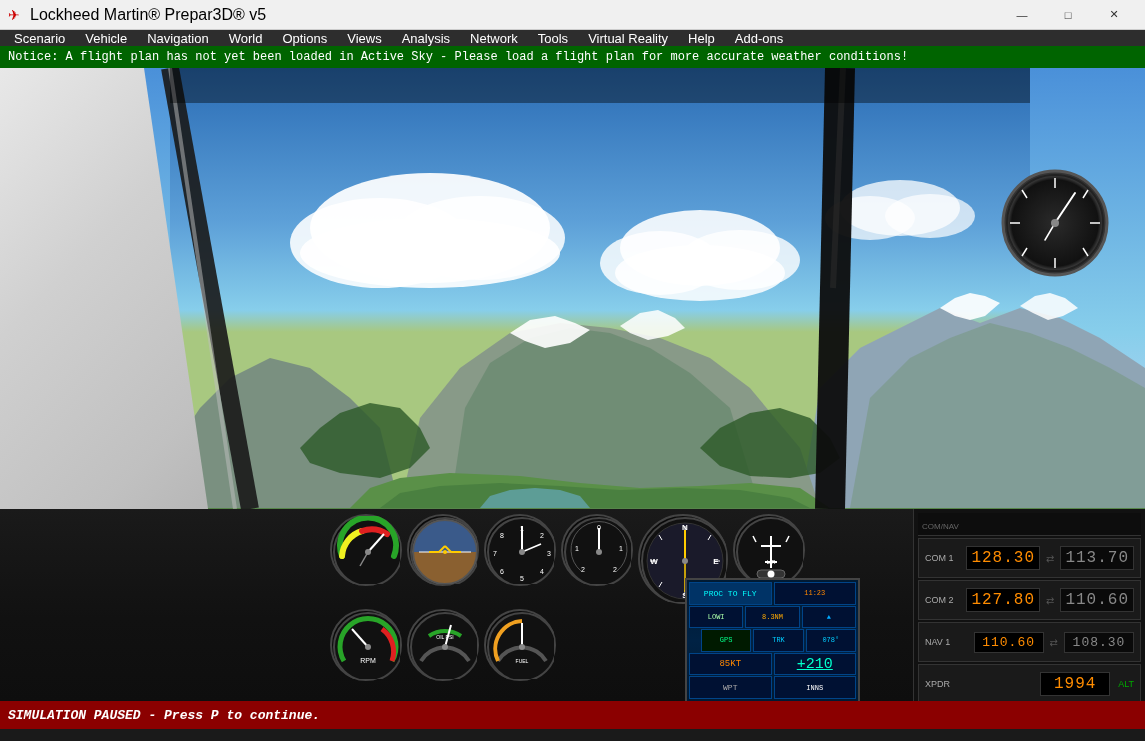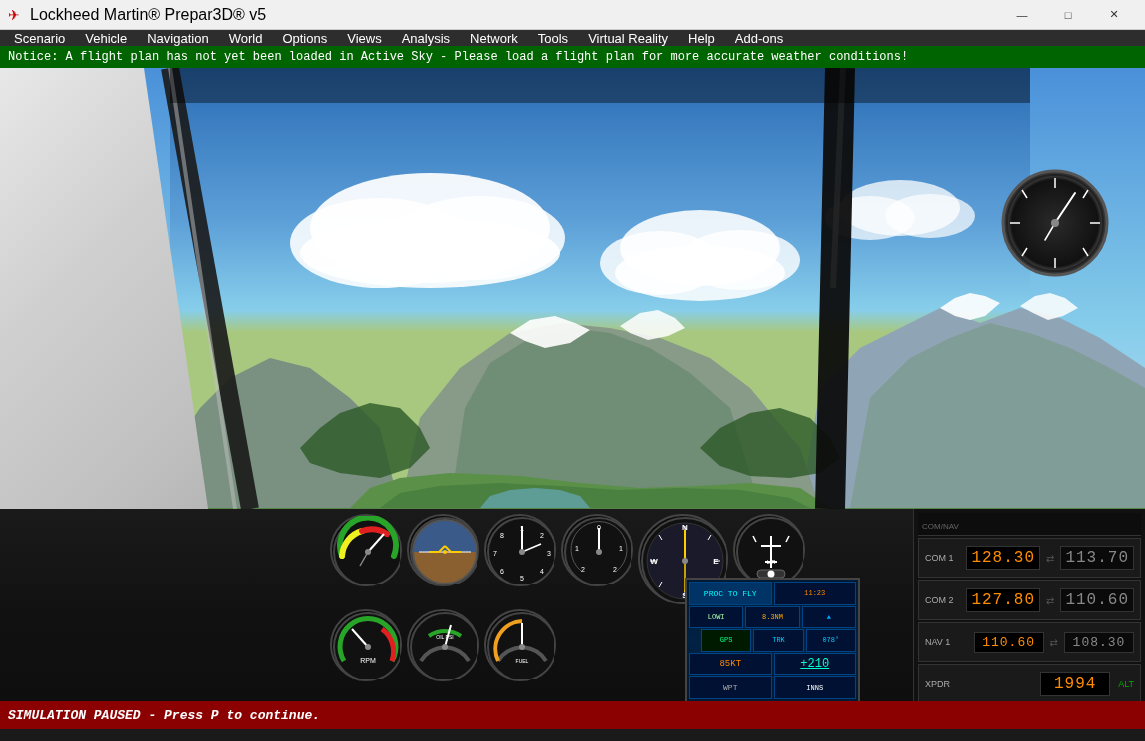--- a/index.html
+++ b/index.html
@@ -431,21 +431,21 @@
           <div class="avionics-cell" style="color:#ffaa00;">8.3NM</div>
           <div class="avionics-cell">▲</div>
         </div>
         <div class="avionics-row">
           <div class="avionics-cell green">GPS</div>
           <div class="avionics-cell" style="color:#00ccff;">TRK</div>
           <div class="avionics-cell" style="color:#00ccff;">078°</div>
         </div>
         <div class="avionics-row">
           <div class="avionics-cell" style="color:#ff8800;font-size:9px;">85KT</div>
-          <div class="avionics-cell" style="color:#00ffcc;font-size:12px;text-decoration:underline;">+210</div>
+          <div class="avionics-cell" style="color:#00ffcc;font-size:15px;text-decoration:underline;">+210</div>
         </div>
         <div class="avionics-row">
           <div class="avionics-cell" style="color:#aaa;font-size:8px;">WPT</div>
           <div class="avionics-cell" style="color:#ffffff;">INNS</div>
         </div>
       </div>
     </div>
 
     <div id="radio-stack">
       <div style="padding:2px 4px;background:#0d0d0d;border-bottom:1px solid #333;">

